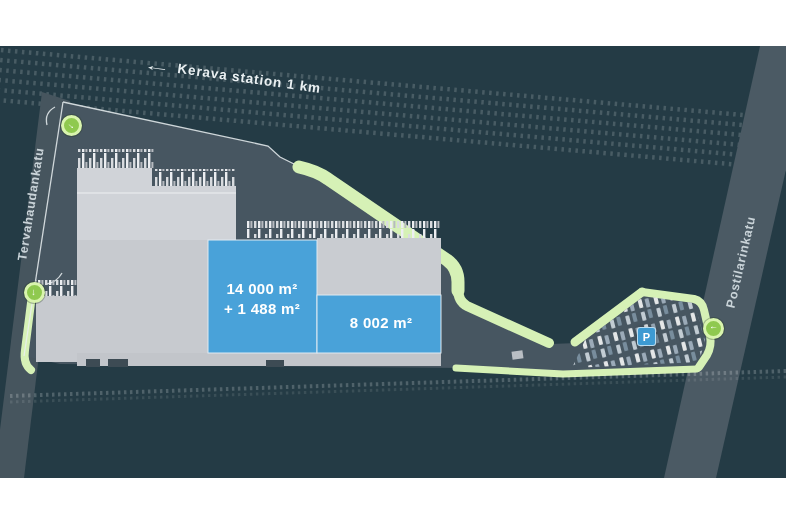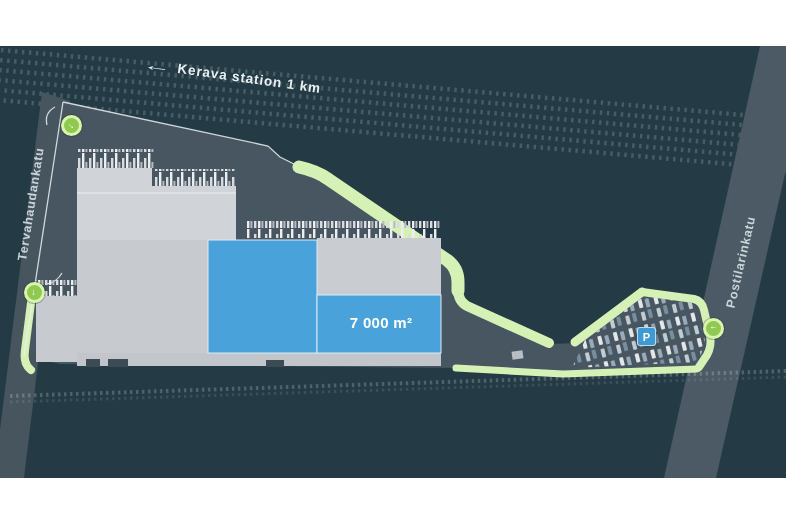--- a/index.html
+++ b/index.html
@@ -132,22 +132,26 @@
   </svg>
 
   <div class="rail-label">
     <span class="arrow-icon">←</span>
     <span>Kerava station 1 km</span>
   </div>
 
   <div class="street street-left">Tervahaudankatu</div>
   <div class="street street-right">Postilarinkatu</div>
 
+  <div class="unit-label unit-1-label">
+    <div>14 000 m²</div>
+    <div>+ 1 488 m²</div>
+  </div>
   <div class="unit-label unit-2-label">
-    <div>7 000 m²</div>
+    <div>8 002 m²</div>
   </div>
 
   <div class="p-badge">P</div>
 
   <div class="pin pin-1">
     <span class="pin-glyph">→</span>
   </div>
   <div class="pin pin-2">
     <span class="pin-glyph">→</span>
   </div>

